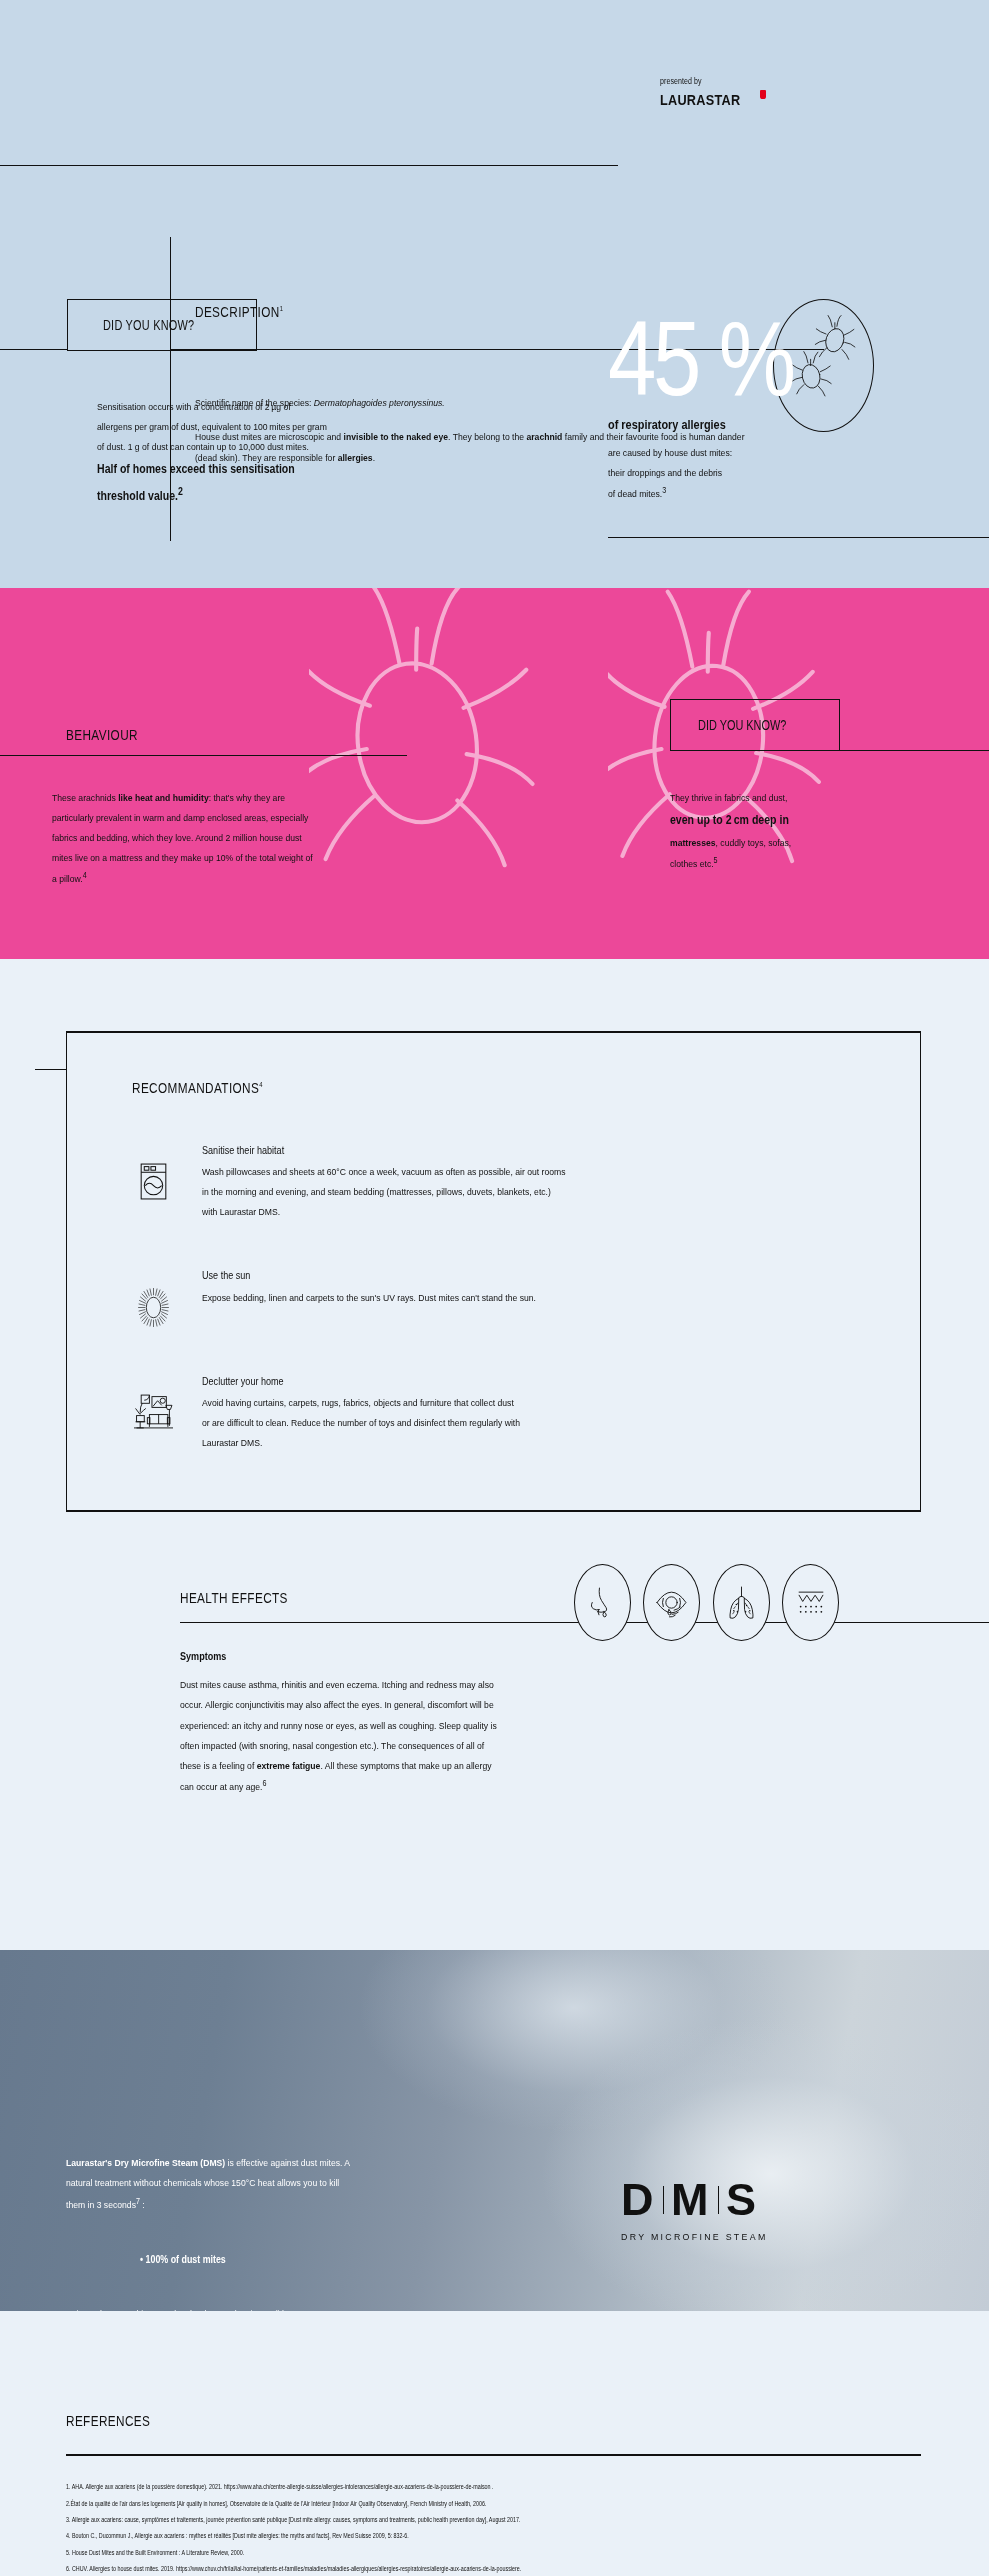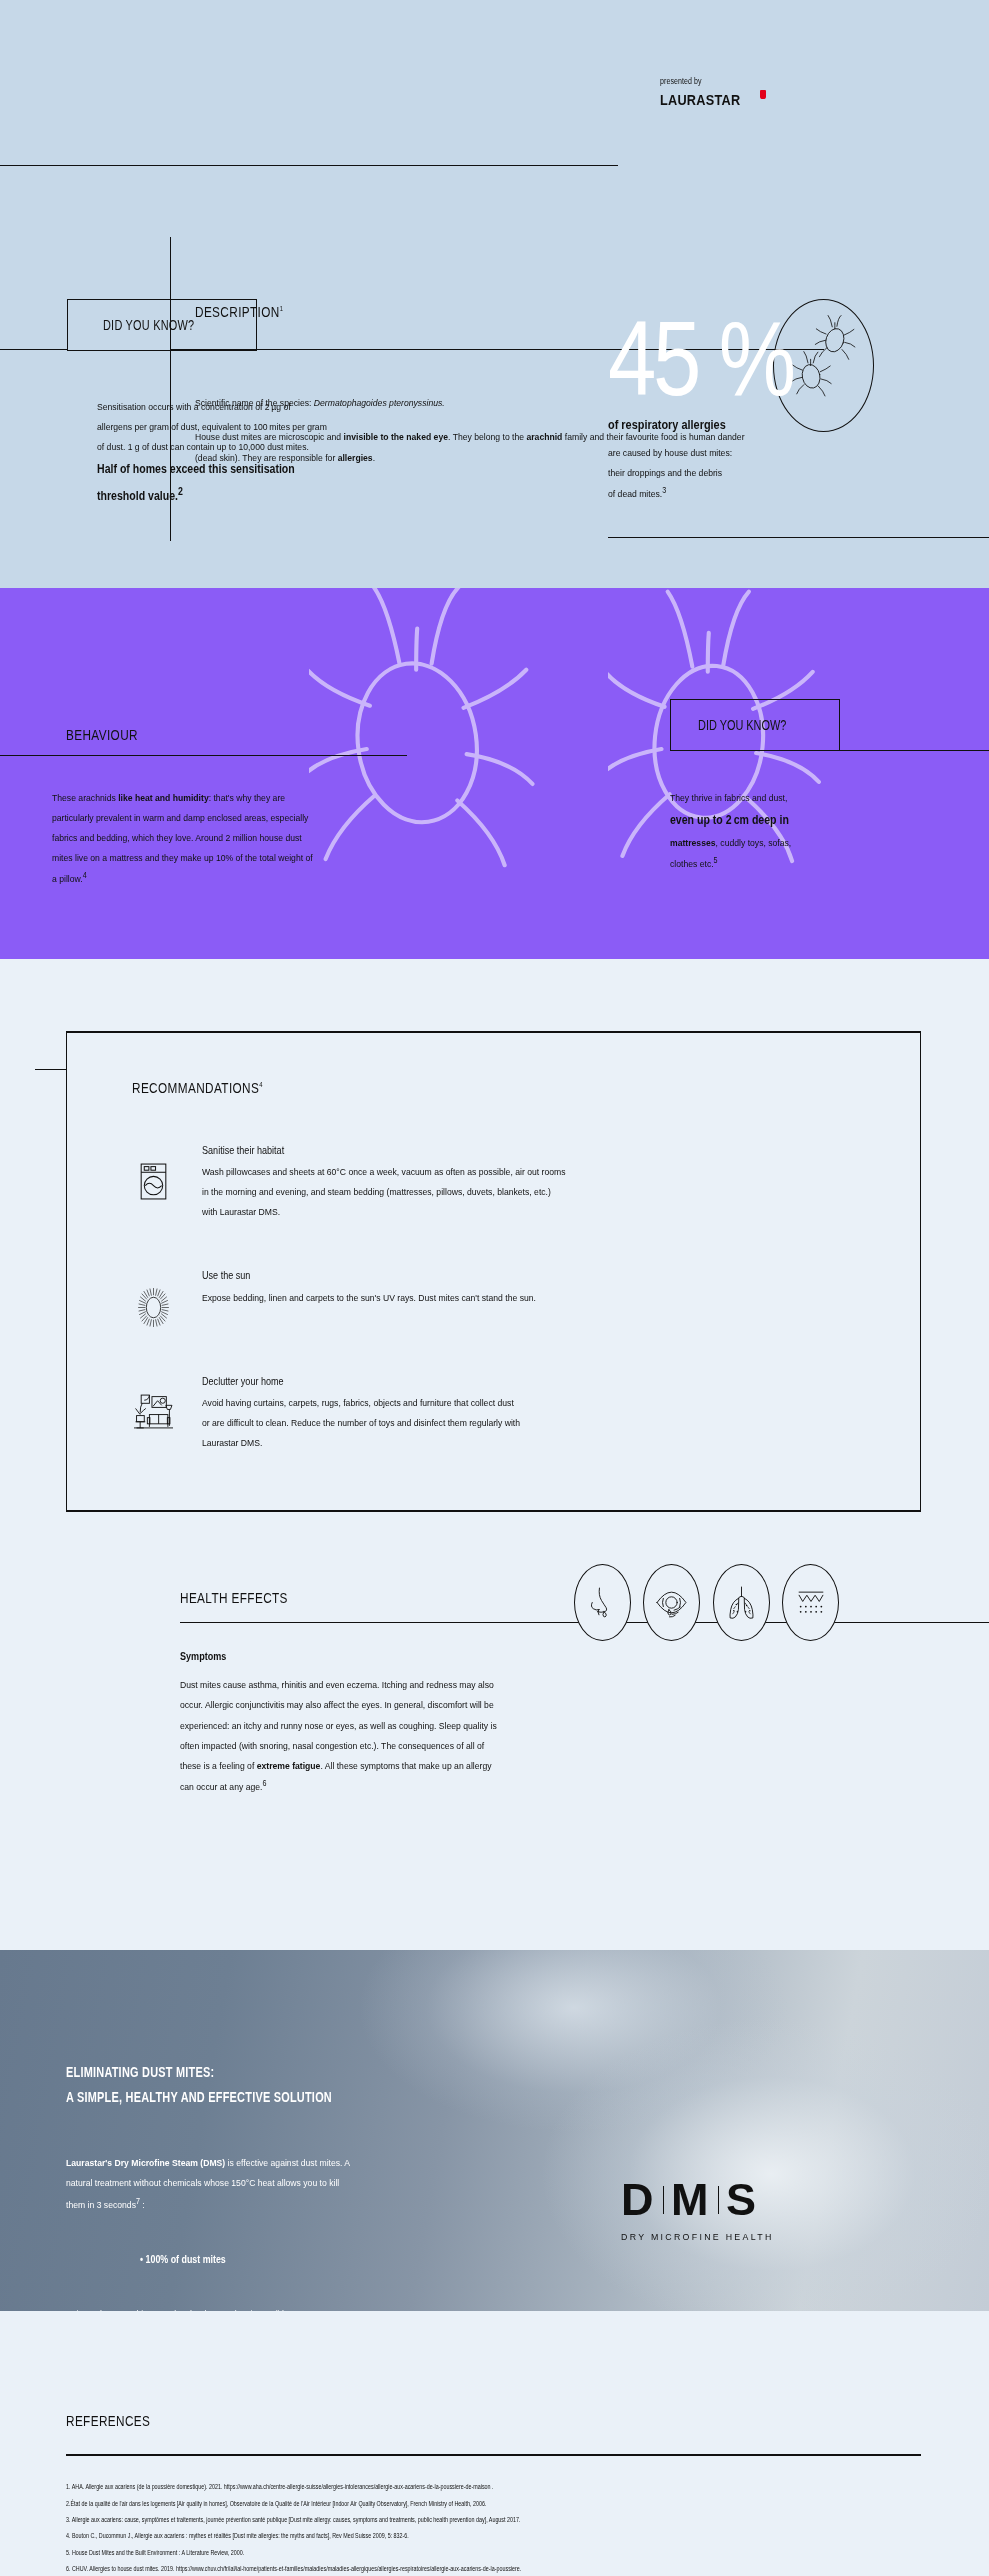--- a/index.html
+++ b/index.html
@@ -64,21 +64,21 @@
   .stat { position: absolute; left: 608px; top: 15.5px; width: 340px; }
   .stat-num { font-size: 106px; font-weight: 400; color: #ffffff; line-height: 0.82; letter-spacing: -4.1px; position: absolute; left: 0; top: 0; }
   .stat-num .cond { transform: scaleX(0.82); }
   .stat-lead { position: absolute; left: 0; top: 102px; font-size: 13px; font-weight: 900; }
   .stat-lead .cond { transform: scaleX(0.84); }
   .stat-body { position: absolute; left: 0; top: 128px; width: 237px; font-size: 9.8px; line-height: 2.05; }
   .stat-body .cond { transform: scaleX(0.88); }
   .stat-rule { position: absolute; left: 0; top: 222px; width: 381px; height: 1px; background: #111; }
 
   
-  .band2 { background: #8b5cf6; position: relative; height: 371px; overflow: hidden; }
+  .band2 { background: #ec4899; position: relative; height: 371px; overflow: hidden; }
   .mite-ghost { position: absolute; opacity: 0.55; }
   .beh-title { position: absolute; left: 66px; top: 138px; font-size: 15.5px; letter-spacing: 0.5px; }
   .beh-title .cond { transform: scaleX(0.76); }
   .beh-rule { position: absolute; left: 0; top: 167px; width: 407px; height: 1px; background: #111; }
   .beh-body { position: absolute; left: 52px; top: 200px; width: 433px; font-size: 9.8px; line-height: 2.05; }
   .beh-body .cond { transform: scaleX(0.88); }
 
   #dyk2box { position:absolute; left: 670px; top: 111px; width: 170px; height: 52px; border:1px solid #111; display:flex; align-items:center; justify-content:center; }
   #dyk2box span { font-size: 14px; }
   #dyk2box .cond { transform: scaleX(0.78); }
@@ -452,43 +452,39 @@
         <span class="cond">occur. Allergic conjunctivitis may also affect the eyes. In general, discomfort will be</span><br>
         <span class="cond">experienced: an itchy and runny nose or eyes, as well as coughing. Sleep quality is</span><br>
         <span class="cond">often impacted (with snoring, nasal congestion etc.). The consequences of all of</span><br>
         <span class="cond">these is a feeling of <b>extreme fatigue</b>. All these symptoms that make up an allergy</span><br>
         <span class="cond">can occur at any age.<sup>6</sup></span>
       </div>
     </div>
   </section>
 
   <section class="band4">
-    <div class="dms-h">
-      <span class="cond">ELIMINATING DUST MITES:</span><br>
-      <span class="cond">A SIMPLE, HEALTHY AND EFFECTIVE SOLUTION</span>
-    </div>
     <div class="dms-p">
       <span class="cond"><b>Laurastar's Dry Microfine Steam (DMS)</b> is effective against dust mites. A</span><br>
       <span class="cond">natural treatment without chemicals whose 150°C heat allows you to kill</span><br>
       <span class="cond">them in 3 seconds<sup>7</sup> :</span>
     </div>
     <div class="dms-bullet"><span class="cond">• <span>100% of dust mites</span></span></div>
     <div class="dms-close">
       <span class="cond">Using only water, this natural technology makes it possible to <b>protect</b></span><br>
       <span class="cond"><b>your health and environment</b> in a simple and effective way.</span>
     </div>
     <div class="dms-logo">
       <div class="dms-logo-main">
         <span>D</span>
         <span class="dms-sep"></span>
         <span>M</span>
         <span class="dms-sep"></span>
         <span>S</span>
       </div>
-      <div class="dms-logo-sub">DRY MICROFINE HEALTH</div>
+      <div class="dms-logo-sub">DRY MICROFINE STEAM</div>
     </div>
   </section>
 
   <section class="band5">
     <div class="ref-title"><span class="cond">REFERENCES</span></div>
     <div class="ref-rule"></div>
     <ul class="ref-list">
       <li><span class="cond">1. AHA. Allergie aux acariens (de la poussière domestique). 2021. https://www.aha.ch/centre-allergie-suisse/allergies-intolerances/allergie-aux-acariens-de-la-poussiere-de-maison .</span></li>
       <li><span class="cond">2.État de la qualité de l'air dans les logements [Air quality in homes], Observatoire de la Qualité de l'Air Intérieur [Indoor Air Quality Observatory], French Ministry of Health, 2006.</span></li>
       <li><span class="cond">3. Allergie aux acariens: cause, symptômes et traitements, journée prévention santé publique [Dust mite allergy: causes, symptoms and treatments, public health prevention day], August 2017.</span></li>

